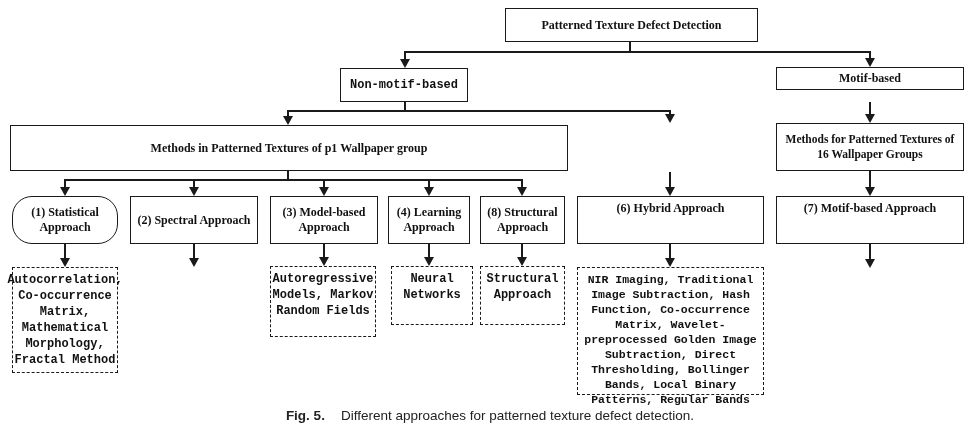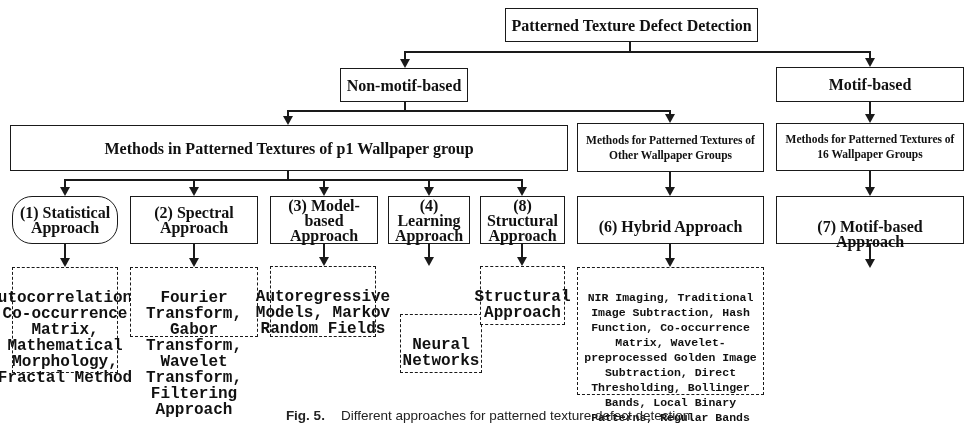--- a/index.html
+++ b/index.html
@@ -9,24 +9,24 @@
   }
   html,body{margin:0;padding:0;background:var(--bg);}
   .stage{
     position:relative;width:980px;height:434px;background:var(--bg);
     font-family:"Liberation Serif","DejaVu Serif",serif;
     color:var(--text);overflow:hidden;
   }
   .node{
     position:absolute;border:1.5px solid var(--line);background:var(--bg);
     display:flex;align-items:center;justify-content:center;
-    text-align:center;font-weight:700;font-size:16px;line-height:15px;
+    text-align:center;font-weight:700;font-size:12px;line-height:15px;
     box-sizing:border-box;padding:2px 5px;
   }
-  .node.topalign{align-items:flex-start;padding-top:22px;}
+  .node.topalign{align-items:flex-start;padding-top:4px;}
   .node.dashed{border:1.5px dashed var(--line);font-family:Liberation Mono, monospace;}
   .v{position:absolute;width:2px;background:var(--line);}
   .h{position:absolute;height:2px;background:var(--line);}
   .ar{
     position:absolute;width:0;height:0;
     border-left:5px solid transparent;border-right:5px solid transparent;
     border-top:9px solid var(--line);
   }
   .small{font-size:11.5px;line-height:15px;}
   .leafline{line-height:16px;}
@@ -37,51 +37,49 @@
   }
   .caption .cb{font-weight:700;margin-right:16px;}
 </style>
 </head>
 <body>
 
 <div class="stage">
 
   <div class="node" style="left:505px;top:8px;width:253px;height:34px;">Patterned Texture Defect Detection</div>
 
-  <div class="node" style="left:340px;top:68px;width:128px;height:34px;">Non-motif-based</div>
+  <div class="node" style="left:340px;top:68px;width:128px;height:34px;font-family:Liberation Mono, monospace;">Non-motif-based</div>
 
-  <div class="node" style="left:776px;top:67px;width:188px;height:35px;">Motif-based</div>
+  <div class="node" style="left:776px;top:67px;width:188px;height:23px;">Motif-based</div>
 
   <div class="node" style="left:10px;top:125px;width:558px;height:46px;">Methods in Patterned Textures of p1 Wallpaper group</div>
 
-  <div class="node small" style="left:577px;top:123px;width:187px;height:49px;">Methods for Patterned Textures of Other Wallpaper Groups</div>
 
   <div class="node small" style="left:776px;top:123px;width:188px;height:48px;">Methods for Patterned Textures of 16 Wallpaper Groups</div>
 
   <div class="node" style="left:12px;top:196px;width:106px;height:48px;border-radius:20px;">(1) Statistical Approach</div>
 
   <div class="node" style="left:130px;top:196px;width:128px;height:48px;">(2) Spectral Approach</div>
 
   <div class="node" style="left:270px;top:196px;width:108px;height:48px;">(3) Model-based Approach</div>
 
   <div class="node" style="left:388px;top:196px;width:82px;height:48px;">(4) Learning Approach</div>
 
   <div class="node" style="left:480px;top:196px;width:85px;height:48px;">(8) Structural Approach</div>
 
   <div class="node topalign" style="left:577px;top:196px;width:187px;height:48px;">(6) Hybrid Approach</div>
 
   <div class="node topalign" style="left:776px;top:196px;width:188px;height:48px;">(7) Motif-based Approach</div>
 
   <div class="node dashed topalign leafline" style="left:12px;top:267px;width:106px;height:106px;">Autocorrelation, Co-occurrence Matrix, Mathematical Morphology, Fractal Method</div>
 
-  <div class="node dashed topalign leafline" style="left:130px;top:267px;width:128px;height:70px;">Fourier Transform, Gabor Transform, Wavelet Transform, Filtering Approach</div>
 
   <div class="node dashed topalign leafline" style="left:270px;top:266px;width:106px;height:71px;">Autoregressive Models, Markov Random Fields</div>
 
-  <div class="node dashed topalign leafline" style="left:400px;top:266px;width:82px;height:59px;margin-top:48px;">Neural Networks</div>
+  <div class="node dashed topalign leafline" style="left:391px;top:266px;width:82px;height:59px;">Neural Networks</div>
 
   <div class="node dashed topalign leafline" style="left:480px;top:266px;width:85px;height:59px;">Structural Approach</div>
 
   <div class="node dashed topalign small" style="left:577px;top:267px;width:187px;height:128px;">NIR Imaging, Traditional Image Subtraction, Hash Function, Co-occurrence Matrix, Wavelet-preprocessed Golden Image Subtraction, Direct Thresholding, Bollinger Bands, Local Binary Patterns, Regular Bands</div>
 
 
   <div class="v" style="left:629px;top:42px;height:10px;"></div>
   <div class="h" style="left:404px;top:51px;width:467px;"></div>
   <div class="v" style="left:404px;top:51px;height:9px;"></div>
   <div class="ar" style="left:400px;top:59px;"></div>

